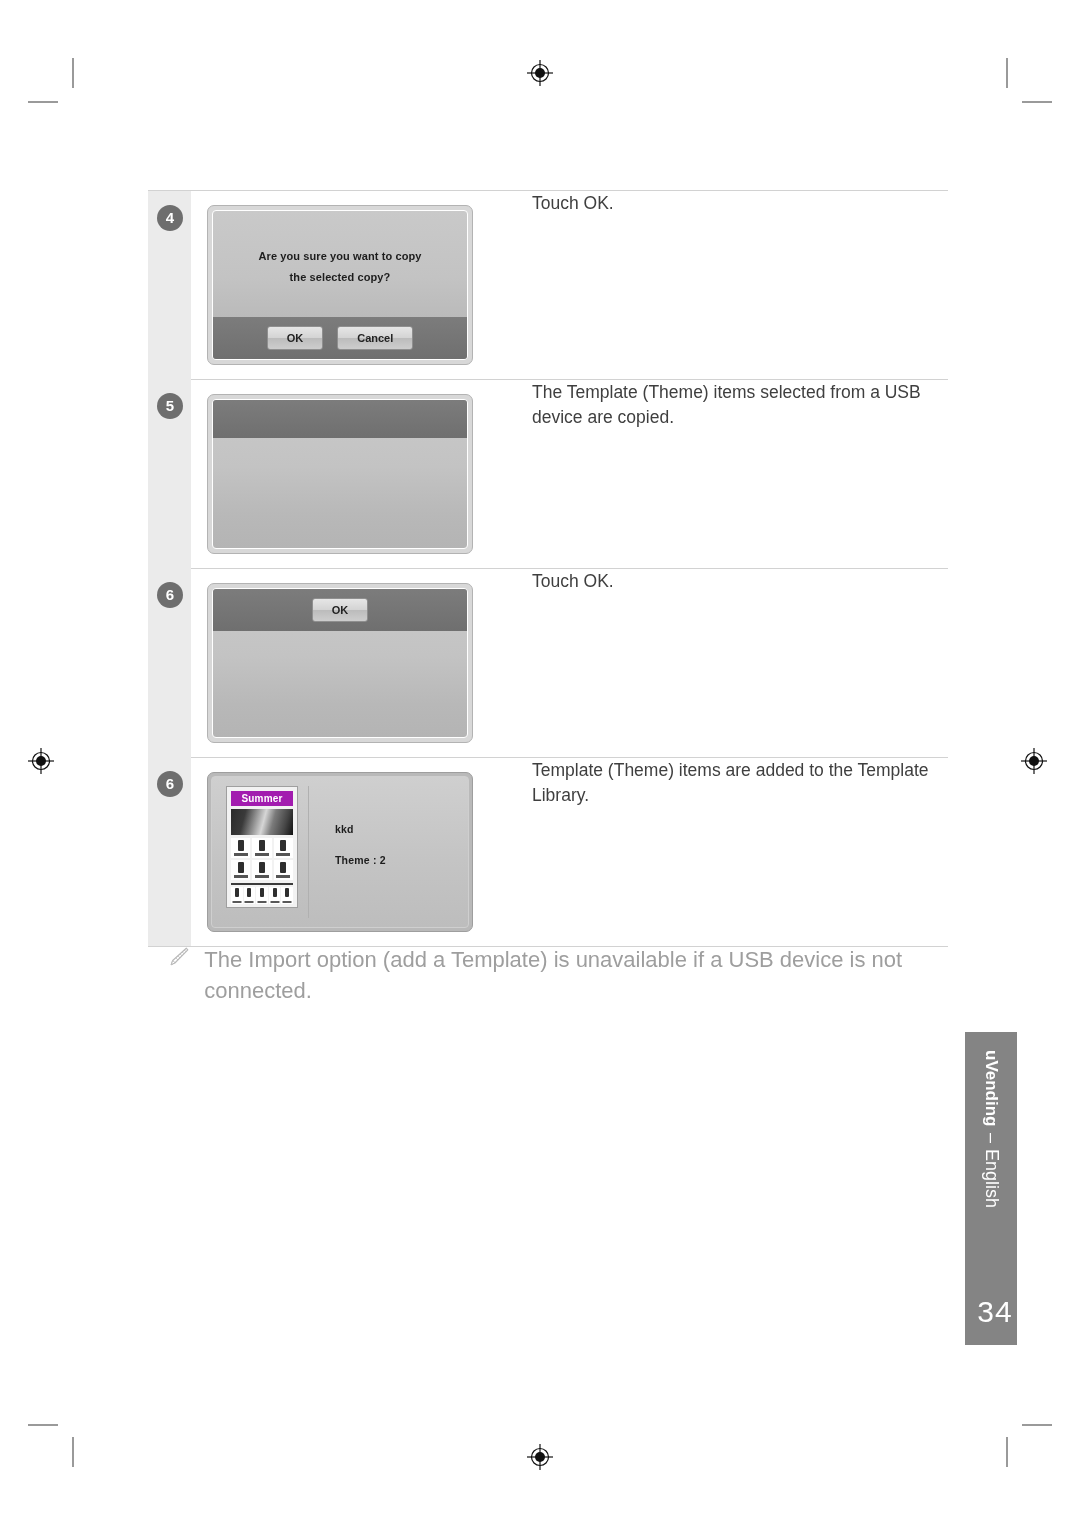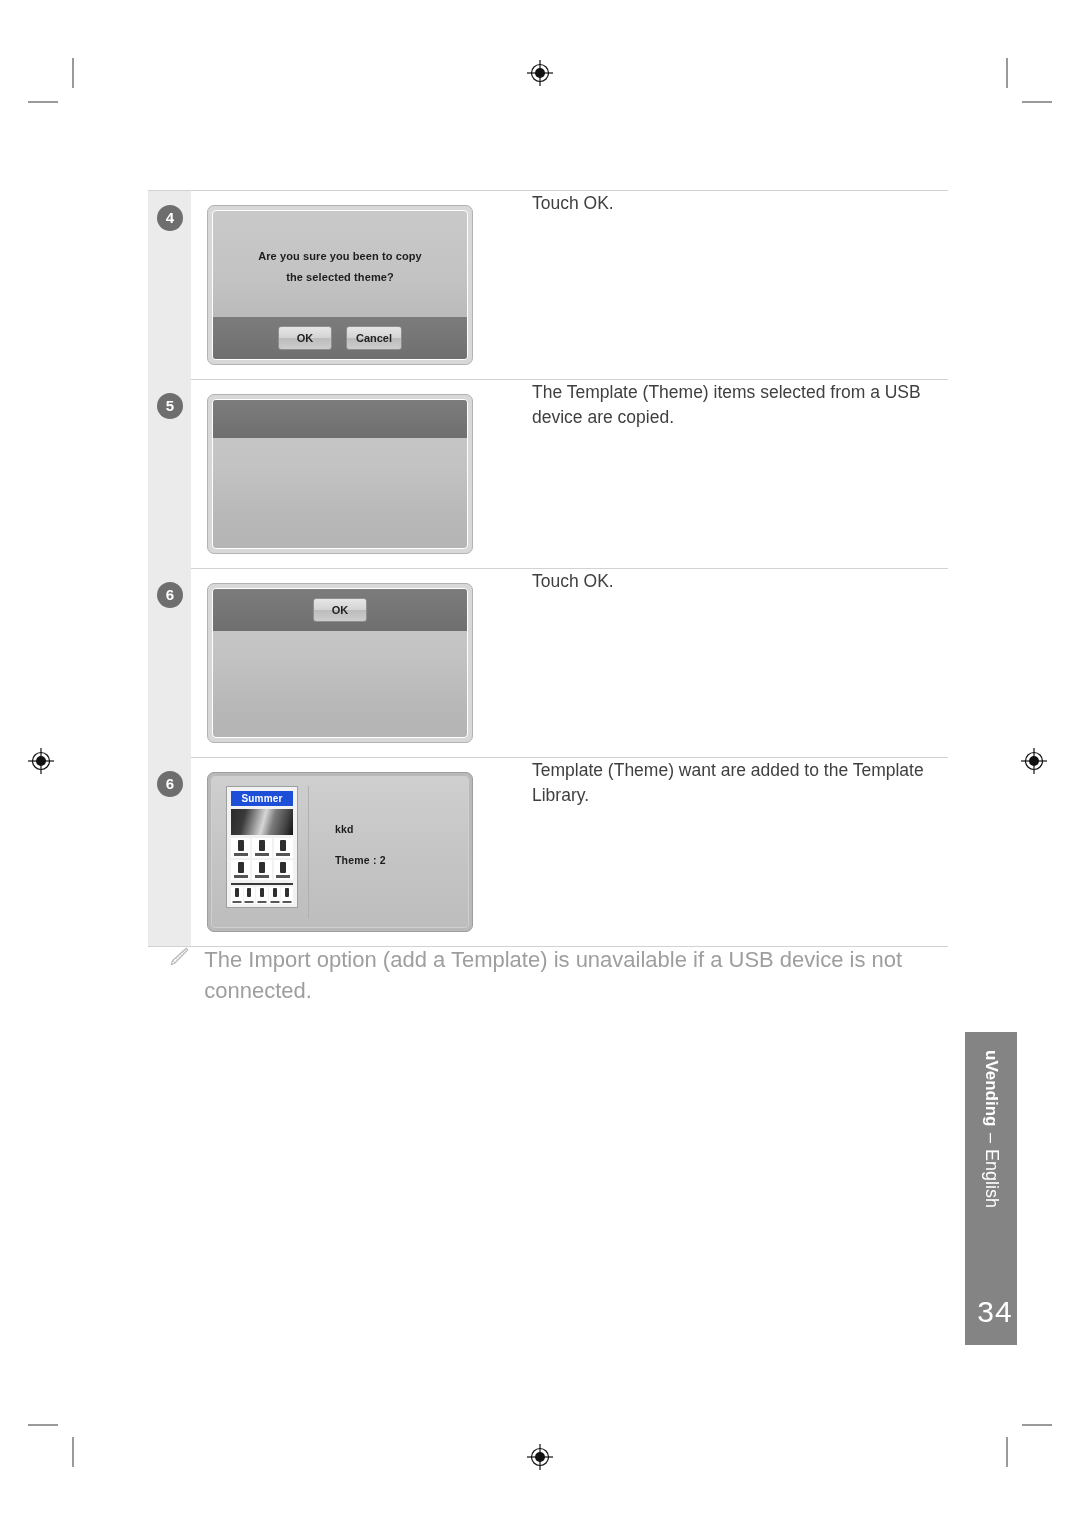--- a/index.html
+++ b/index.html
@@ -146,21 +146,21 @@
     height: 24px;
     border-radius: 3px;
     border: 1px solid #8f8f8f;
     background: linear-gradient(to bottom, #e6e6e6 0%, #d4d4d4 48%, #bcbcbc 52%, #cdcdcd 100%);
     font-size: 11px;
     font-weight: bold;
     color: #222222;
     display: flex;
     align-items: center;
     justify-content: center;
-    padding: 0 9px;
+    padding: 0 19px;
     box-sizing: border-box;
   }
 
   
   .dialog.progress .dialog-footer { flex: 0 0 38px; }
 
   
   .dialog.library {
     background: #b9b9b9;
     border: 1px solid #9e9e9e;
@@ -180,21 +180,21 @@
   .thumb {
     width: 72px;
     height: 122px;
     background: #f2f2f2;
     border: 1px solid #9f9f9f;
     box-sizing: border-box;
     padding: 4px;
   }
   .thumb-title {
     height: 15px;
-    background: #1d4ed8;
+    background: #a21caf;
     color: #ffffff;
     font-size: 10px;
     font-weight: bold;
     text-align: center;
     line-height: 15px;
     letter-spacing: .2px;
   }
   .thumb-hero {
     height: 26px;
     margin-top: 3px;
@@ -382,22 +382,22 @@
 <div class="proc-table">
 
   <div class="proc-row">
     <div class="num-cell">
       <div class="step-badge">4</div>
     </div>
     <div class="shot-cell">
       <div class="dialog">
         <div class="dialog-inner">
           <div class="dialog-body">
-            <div class="dialog-msg-line">Are you sure you been to copy</div>
-            <div class="dialog-msg-line">the selected theme?</div>
+            <div class="dialog-msg-line">Are you sure you want to copy</div>
+            <div class="dialog-msg-line">the selected copy?</div>
           </div>
           <div class="dialog-footer">
             <div class="dlg-btn">OK</div>
             <div class="dlg-btn">Cancel</div>
           </div>
         </div>
       </div>
     </div>
     <div class="desc-cell">
       <span>Touch OK.</span>
@@ -468,21 +468,21 @@
           </div>
           <div class="lib-divider"></div>
           <div class="lib-meta">
             <div class="lib-meta-line">kkd</div>
             <div class="lib-meta-line">Theme : 2</div>
           </div>
         </div>
       </div>
     </div>
     <div class="desc-cell">
-      <span>Template (Theme) want are added to the Template Library.</span>
+      <span>Template (Theme) items are added to the Template Library.</span>
     </div>
   </div>
 
 </div>
 
 <div class="note">
   <svg width="25" height="25" viewBox="0 0 25 25">
     <path d="M20.5 3.2 L22.2 5.0 L8.0 19.5 L3.6 21.6 L5.3 17.0 Z" fill="none" stroke="#b9b9b9" stroke-width="1.3" stroke-linejoin="round"></path>
     <line x1="18.4" y1="5.3" x2="20.1" y2="7.1" stroke="#b9b9b9" stroke-width="1.1"></line>
     <line x1="16.2" y1="7.6" x2="17.9" y2="9.4" stroke="#b9b9b9" stroke-width="1.1"></line>

